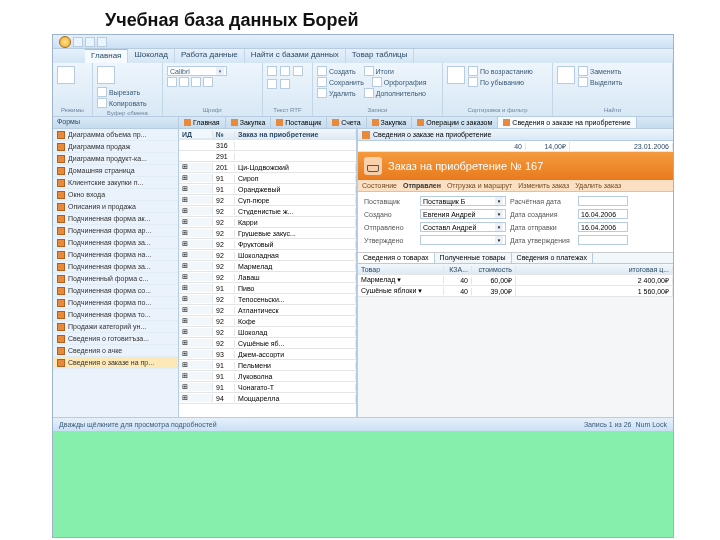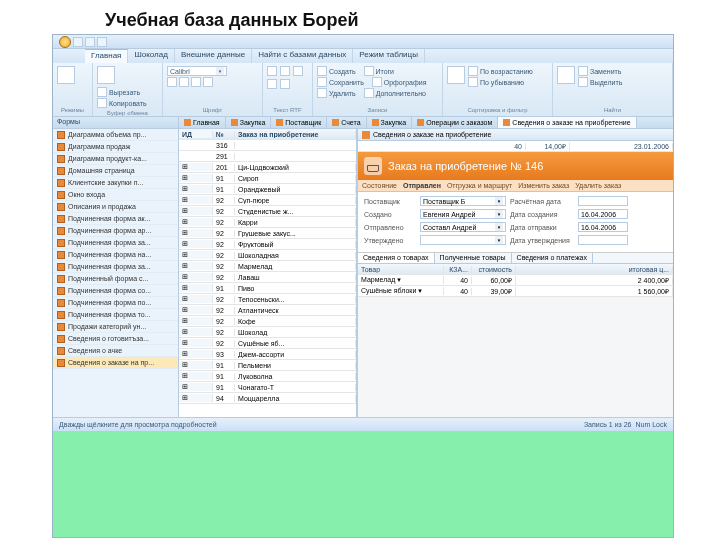--- a/index.html
+++ b/index.html
@@ -82,23 +82,23 @@
     <div class="qat">
       <div class="orb"></div>
       <div class="qbtn"></div>
       <div class="qbtn"></div>
       <div class="qbtn"></div>
     </div>
 
     <div class="tabs">
       <div class="tab active">Главная</div>
       <div class="tab">Шоколад</div>
-      <div class="tab">Внешние данные</div>
+      <div class="tab">Работа данные</div>
       <div class="tab">Найти с базами данных</div>
-      <div class="tab">Режим таблицы</div>
+      <div class="tab">Товар таблицы</div>
     </div>
 
     <div class="ribbon">
       <div class="rgroup" style="width:40px">
         <div class="ritems">
             <div class="ricon big"></div>
           </div>
         <div class="rlabel">Режимы</div>
       </div>
       <div class="rgroup" style="width:70px">
@@ -421,21 +421,21 @@
             </div>
 
             <div class="sl-row hdr" style="background:#fff">
               <div class="slc" style="width:140px"></div>
               <div class="slc q">40</div>
               <div class="slc c">14,00₽</div>
               <div class="slc t">23.01.2006</div>
             </div>
             <div class="form-hdr">
               <div class="cart"></div>
-              <h1>Заказ на приобретение № 146</h1>
+              <h1>Заказ на приобретение № 167</h1>
             </div>
             <div class="form-tb">
               <span>Состояние</span>
               <span style="color:#333;font-weight:bold">Отправлен</span>
               <span>Отгрузка и маршрут</span>
               <span>Изменить заказ</span>
               <span>Удалить заказ</span>
             </div>
             <div class="form-body">
               <div class="frow">

